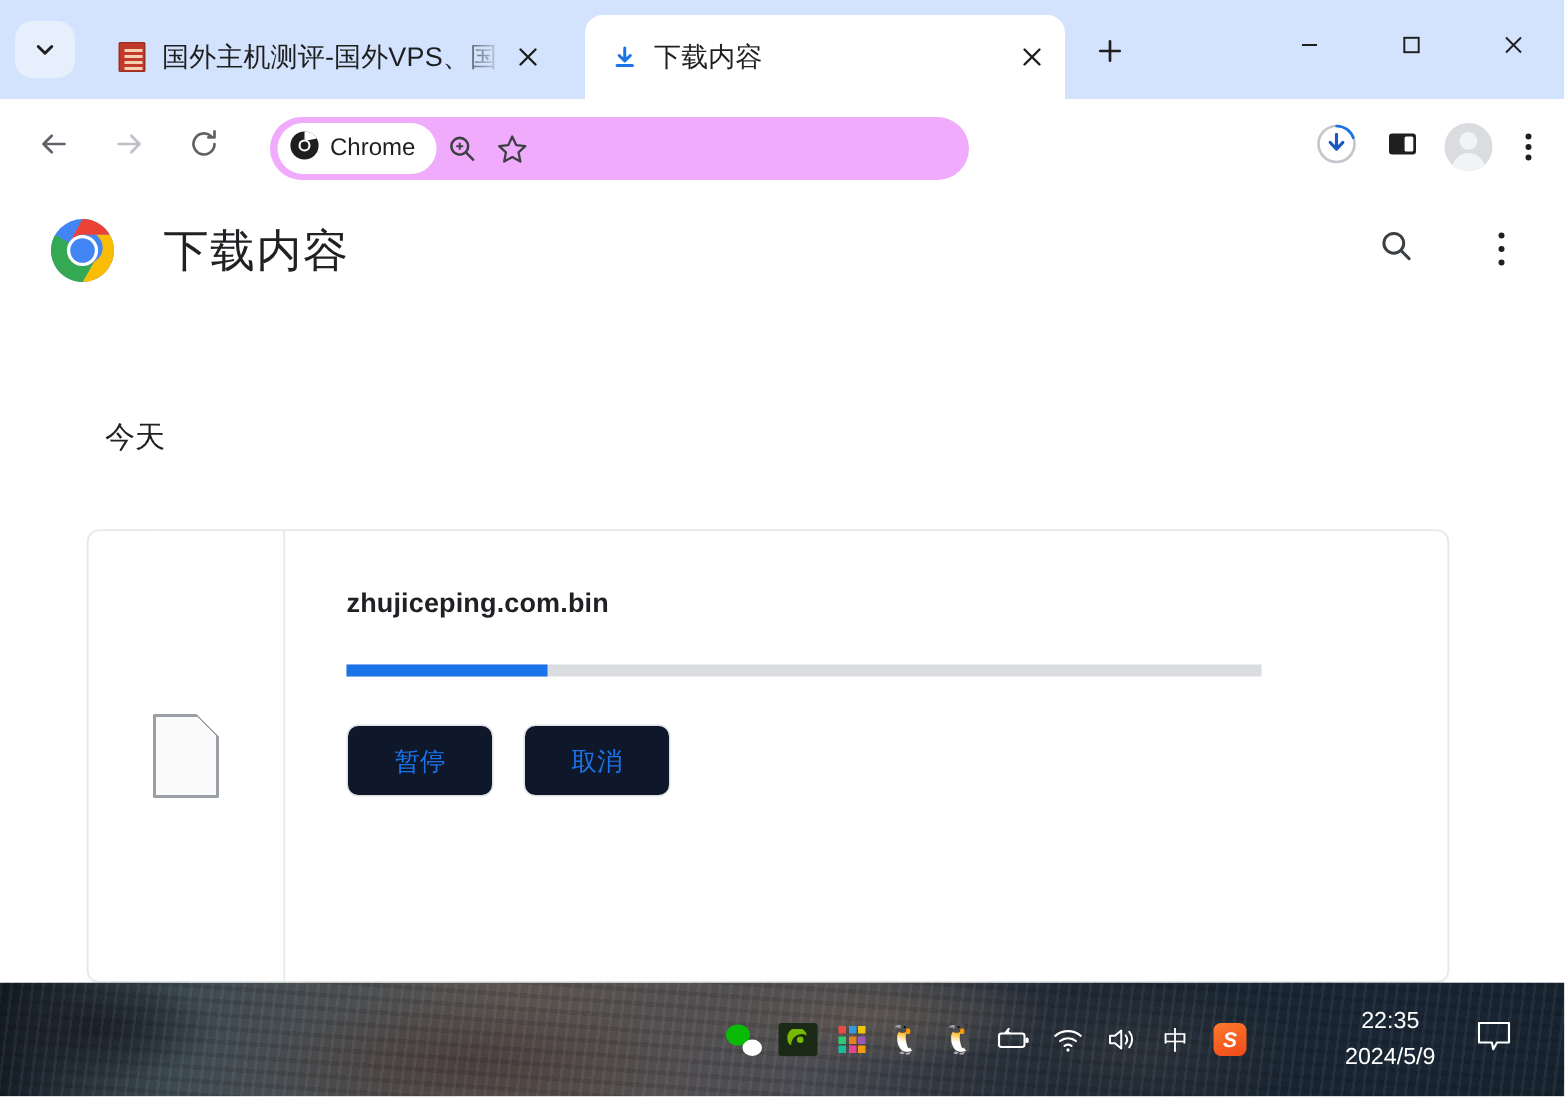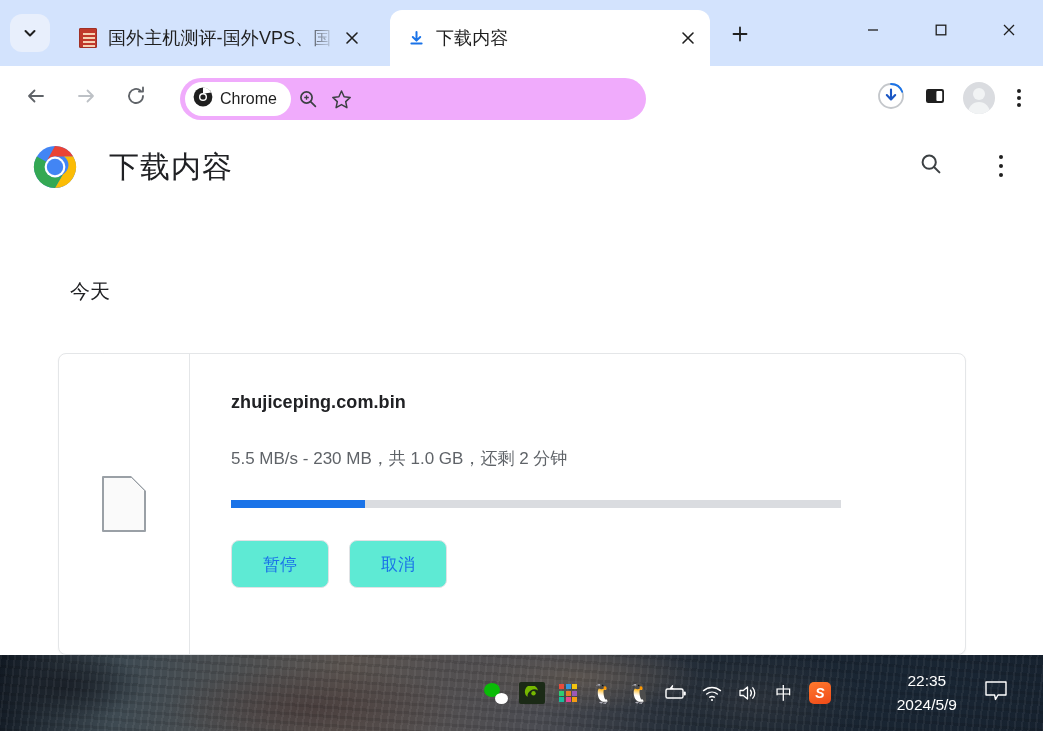--- a/index.html
+++ b/index.html
@@ -193,21 +193,21 @@
   .dl-status { margin-top: 34px; font-size: 17px; color: #5f6368; }
   .progress-track {
     margin-top: 30px; width: 610px; height: 8px;
     background: #dadce0; border-radius: 0;
   }
   .progress-fill { height: 8px; background: #1a73e8; }
   .dl-buttons { margin-top: 32px; display: flex; gap: 20px; }
   .dl-btn {
     min-width: 98px; height: 48px; padding: 0 16px;
     border: 1px solid #e0e2e5; border-radius: 8px;
-    background: #5eead4; color: #1a73e8;
+    background: #0f172a; color: #1a73e8;
     font-size: 17px; font-family: inherit;
     display: flex; align-items: center; justify-content: center;
     cursor: pointer;
   }
 
   
   .taskbar {
     position: absolute; left: 0; top: 655px; width: 1043px; height: 76px;
     overflow: hidden;
   }
@@ -432,21 +432,20 @@
     </div>
 
     <div class="today-label">今天</div>
 
     <div class="dl-card">
       <div class="dl-iconcol">
         <span class="file-icon"></span>
       </div>
       <div class="dl-info">
         <div class="dl-name">zhujiceping.com.bin</div>
-        <div class="dl-status">5.5 MB/s - 230 MB，共 1.0 GB，还剩 2 分钟</div>
         <div class="progress-track">
           <div class="progress-fill" id="progress-fill" style="width: 22%;"></div>
         </div>
         <div class="dl-buttons">
           <button class="dl-btn">暂停</button>
           <button class="dl-btn">取消</button>
         </div>
       </div>
     </div>
   </div>

